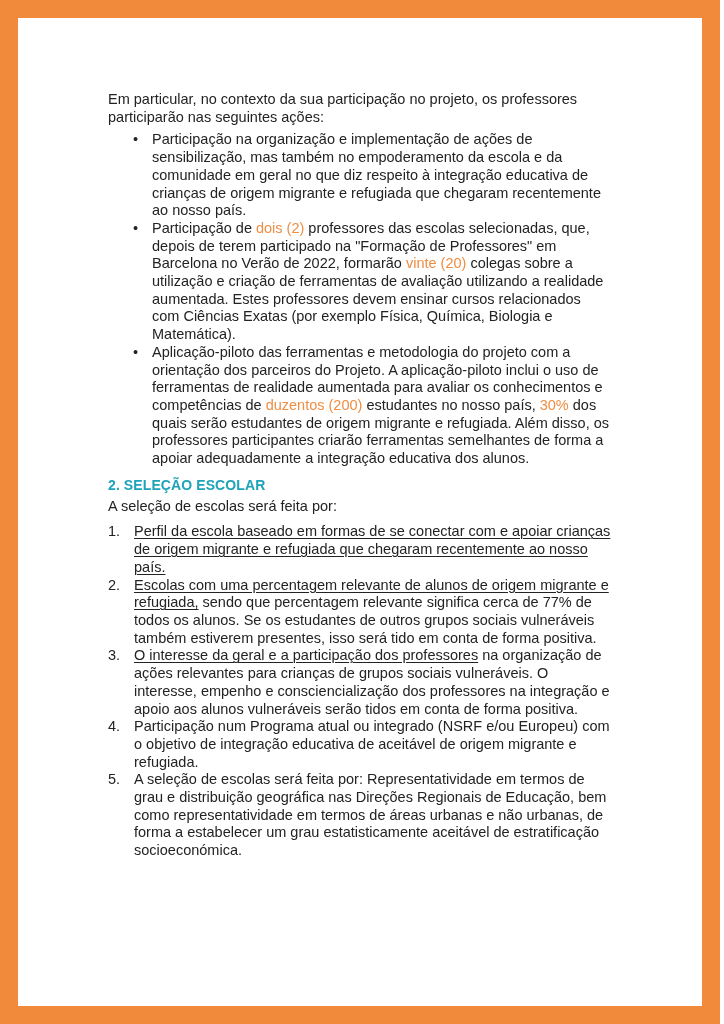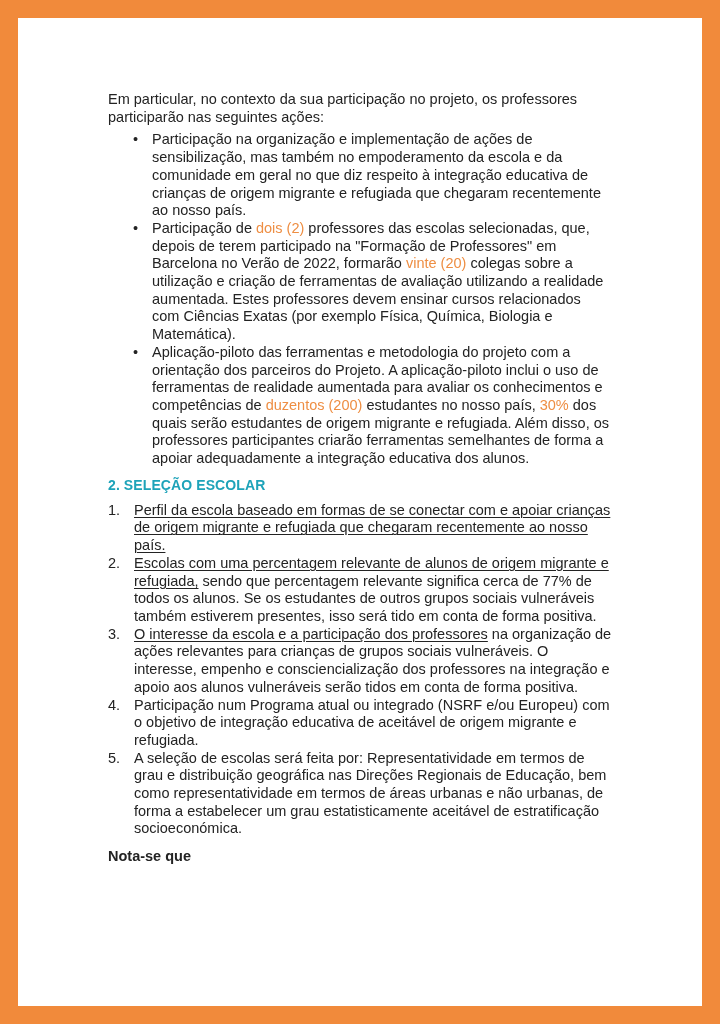--- a/index.html
+++ b/index.html
@@ -57,26 +57,26 @@
     <p class="para"><span>Em particular, no contexto da sua participação no projeto, os professores participarão nas seguintes ações:</span></p>
 
     <ul class="bullets">
         <li><span>Participação na organização e implementação de ações de sensibilização, mas também no empoderamento da escola e da comunidade em geral no que diz respeito à integração educativa de crianças de origem migrante e refugiada que chegaram recentemente ao nosso país.</span></li>
         <li><span>Participação de </span><span class="seg-orange">dois (2)</span><span> professores das escolas selecionadas, que, depois de terem participado na "Formação de Professores" em Barcelona no Verão de 2022, formarão </span><span class="seg-orange">vinte (20)</span><span> colegas sobre a utilização e criação de ferramentas de avaliação utilizando a realidade aumentada. Estes professores devem ensinar cursos relacionados com Ciências Exatas (por exemplo Física, Química, Biologia e Matemática).</span></li>
         <li><span>Aplicação-piloto das ferramentas e metodologia do projeto com a orientação dos parceiros do Projeto. A aplicação-piloto inclui o uso de ferramentas de realidade aumentada para avaliar os conhecimentos e competências de </span><span class="seg-orange">duzentos (200)</span><span> estudantes no nosso país, </span><span class="seg-orange">30%</span><span> dos quais serão estudantes de origem migrante e refugiada. Além disso, os professores participantes criarão ferramentas semelhantes de forma a apoiar adequadamente a integração educativa dos alunos.</span></li>
       </ul>
 
     <h2 class="heading">2. SELEÇÃO ESCOLAR</h2>
 
+    <p class="para">A seleção de escolas será feita por:</p>
 
     <ol class="numbers">
         <li><span class="seg-underline">Perfil da escola baseado em formas de se conectar com e apoiar crianças de origem migrante e refugiada que chegaram recentemente ao nosso país.</span></li>
         <li><span class="seg-underline">Escolas com uma percentagem relevante de alunos de origem migrante e refugiada,</span><span> sendo que percentagem relevante significa cerca de 77% de todos os alunos. Se os estudantes de outros grupos sociais vulneráveis também estiverem presentes, isso será tido em conta de forma positiva.</span></li>
-        <li><span class="seg-underline">O interesse da escola e a participação dos professores</span><span> na organização de ações relevantes para crianças de grupos sociais vulneráveis. O interesse, empenho e consciencialização dos professores na integração e apoio aos alunos vulneráveis serão tidos em conta de forma positiva.</span></li>
+        <li><span class="seg-underline">O interesse da geral e a participação dos professores</span><span> na organização de ações relevantes para crianças de grupos sociais vulneráveis. O interesse, empenho e consciencialização dos professores na integração e apoio aos alunos vulneráveis serão tidos em conta de forma positiva.</span></li>
         <li><span>Participação num Programa atual ou integrado (NSRF e/ou Europeu) com o objetivo de integração educativa de aceitável de origem migrante e refugiada.</span></li>
         <li><span>A seleção de escolas será feita por: Representatividade em termos de grau e distribuição geográfica nas Direções Regionais de Educação, bem como representatividade em termos de áreas urbanas e não urbanas, de forma a estabelecer um grau estatisticamente aceitável de estratificação socioeconómica.</span></li>
       </ol>
 
-    <p class="para note-heading">Nota-se que</p>
 
 
   </div>
 </div>
 
 </body></html>

